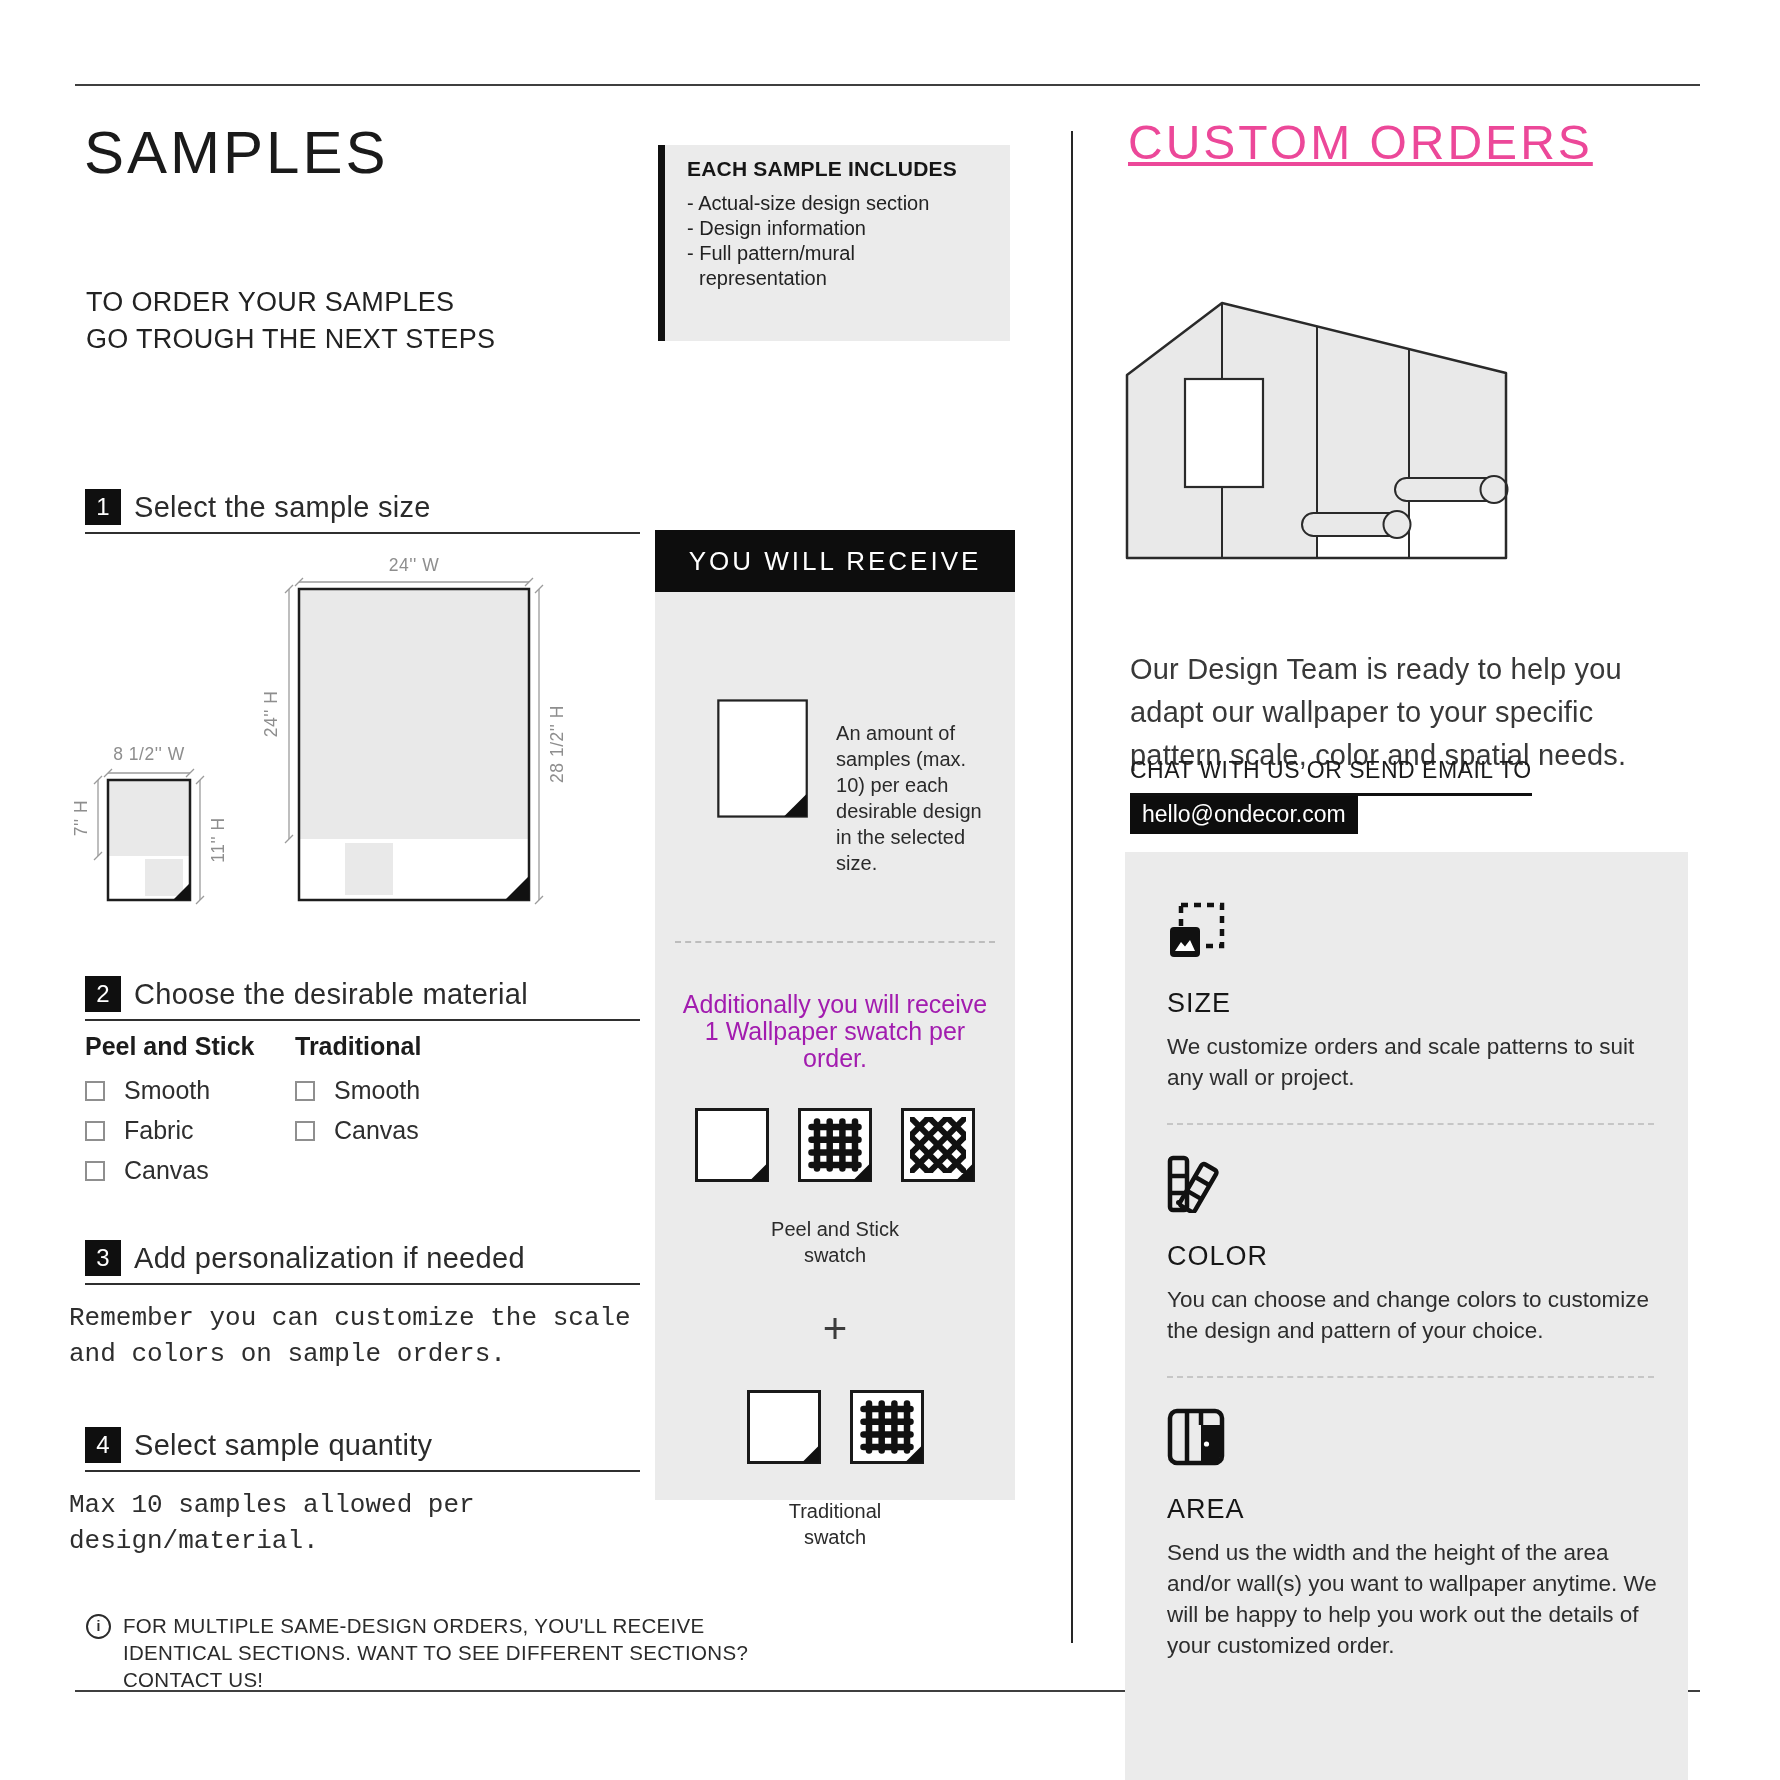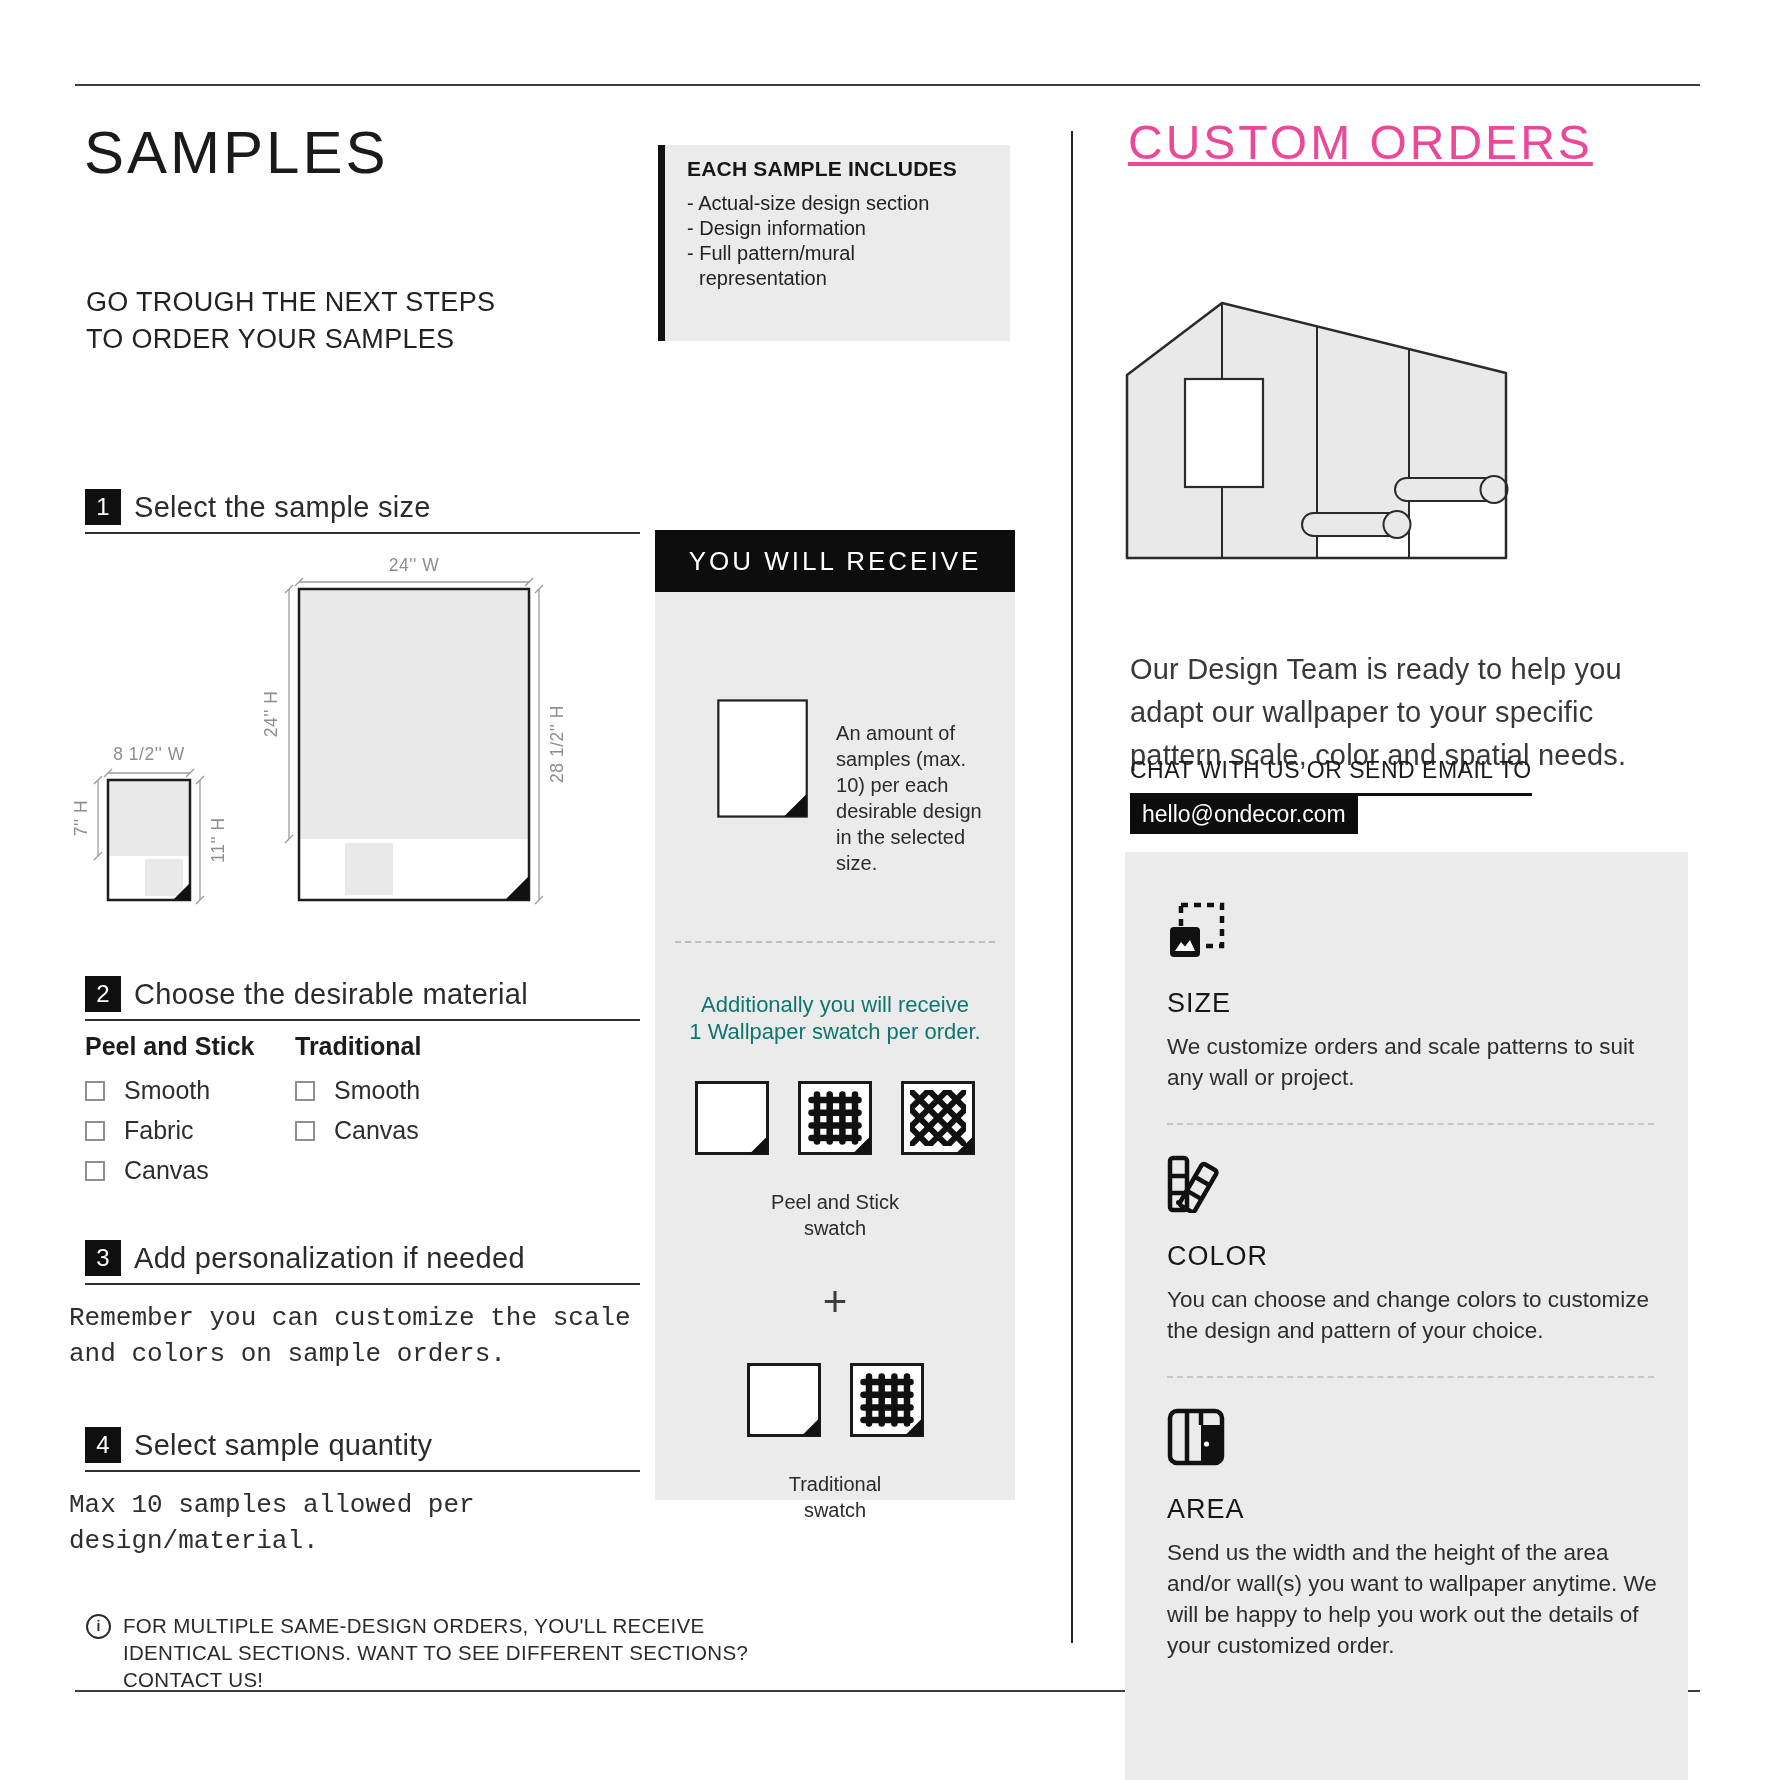--- a/index.html
+++ b/index.html
@@ -48,21 +48,21 @@
 
   
   .receive-banner{position:absolute;left:655px;top:530px;width:360px;height:62px;background:#0d0d0d;
                   color:#fff;display:flex;align-items:center;justify-content:center;
                   font-size:26px;letter-spacing:3px;white-space:nowrap;}
   .receive-panel{position:absolute;left:655px;top:592px;width:360px;height:908px;background:#ebebeb;
                  box-sizing:border-box;padding:0 20px;}
   .sheet-row{display:flex;gap:28px;margin:100px 0 0 42px;align-items:flex-start;}
   .amount-text{font-size:20px;line-height:26px;color:#2a2a2a;width:178px;padding-top:28px;}
   .dash-div{border-top:2px dashed #bdbdbd;margin-top:65px;}
-  .additional{text-align:center;font-size:22px;line-height:27px;margin-top:48px;color:#0f766e;}
+  .additional{text-align:center;font-size:25px;line-height:27px;margin-top:48px;color:#a21caf;}
   .swatch-row{display:flex;justify-content:center;gap:29px;margin-top:36px;}
   .swatch-label{text-align:center;font-size:20px;line-height:26px;margin-top:34px;color:#2b2b2b;}
   .plus{text-align:center;font-size:42px;font-weight:400;color:#3c3c3c;margin-top:40px;line-height:42px;}
   .swatch-row2{margin-top:40px;}
 
   
   .custom-title{position:absolute;left:1128px;top:115px;font-size:48px;letter-spacing:3px;color:#ec4899;white-space:nowrap;text-decoration:underline;}
   .house{position:absolute;left:1125px;top:295px;width:390px;height:270px;}
   .custom-intro{position:absolute;left:1130px;top:608px;width:545px;font-size:29px;line-height:43px;
                 color:#383838;letter-spacing:.2px;margin-top:40px;}
@@ -81,22 +81,22 @@
 <body>
 
 <div class="canvas">
 
   <div class="hr" style="top:84px"></div>
   <div class="hr" style="top:1690px"></div>
   <div class="v-divider"></div>
 
   <div class="samples-title">SAMPLES</div>
   <div class="samples-subtitle">
+    <div>TO ORDER YOUR SAMPLES</div>
     <div>GO TROUGH THE NEXT STEPS</div>
-    <div>TO ORDER YOUR SAMPLES</div>
   </div>
 
   <div class="includes-box">
     <div class="includes-title">EACH SAMPLE INCLUDES</div>
     <div class="includes-item">Actual-size design section</div>
     <div class="includes-item">Design information</div>
     <div class="includes-item">Full pattern/mural representation</div>
   </div>
 
   <div class="step-header" style="top:489px">

